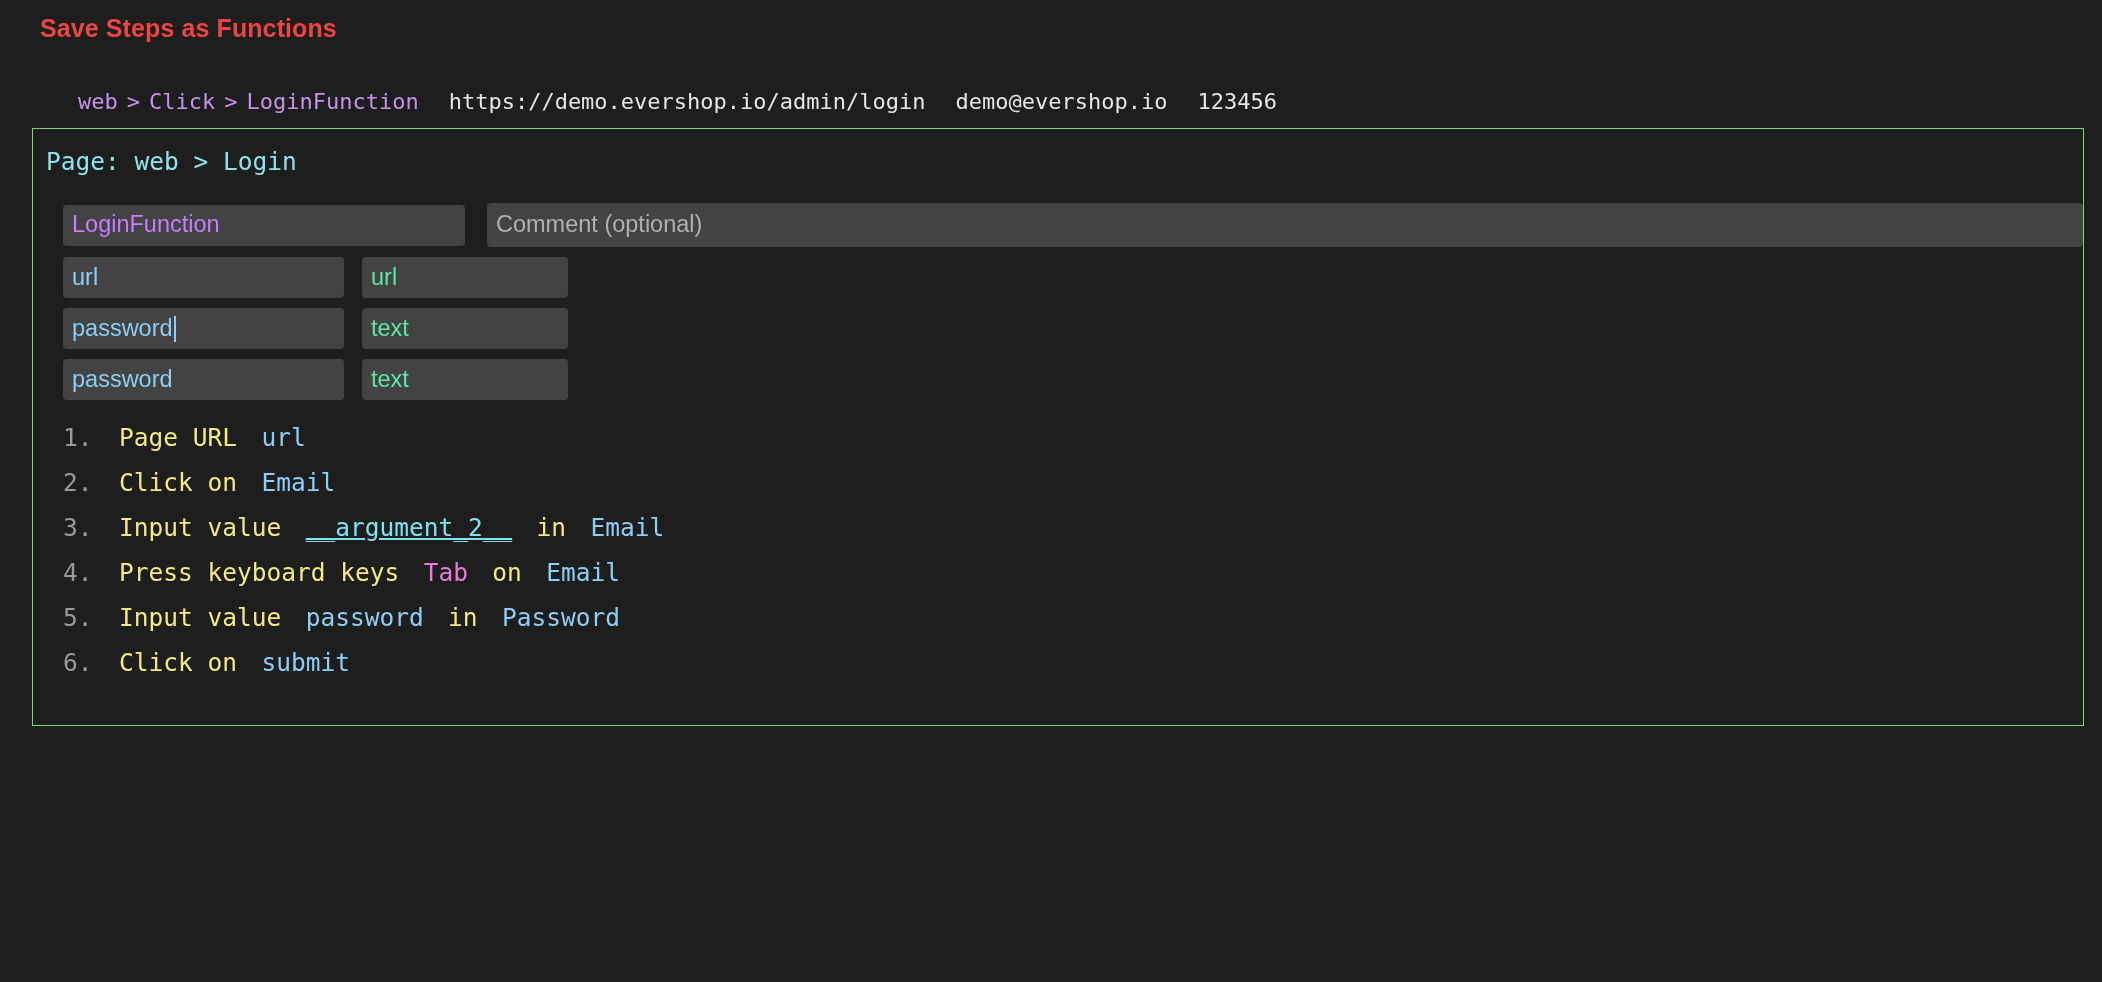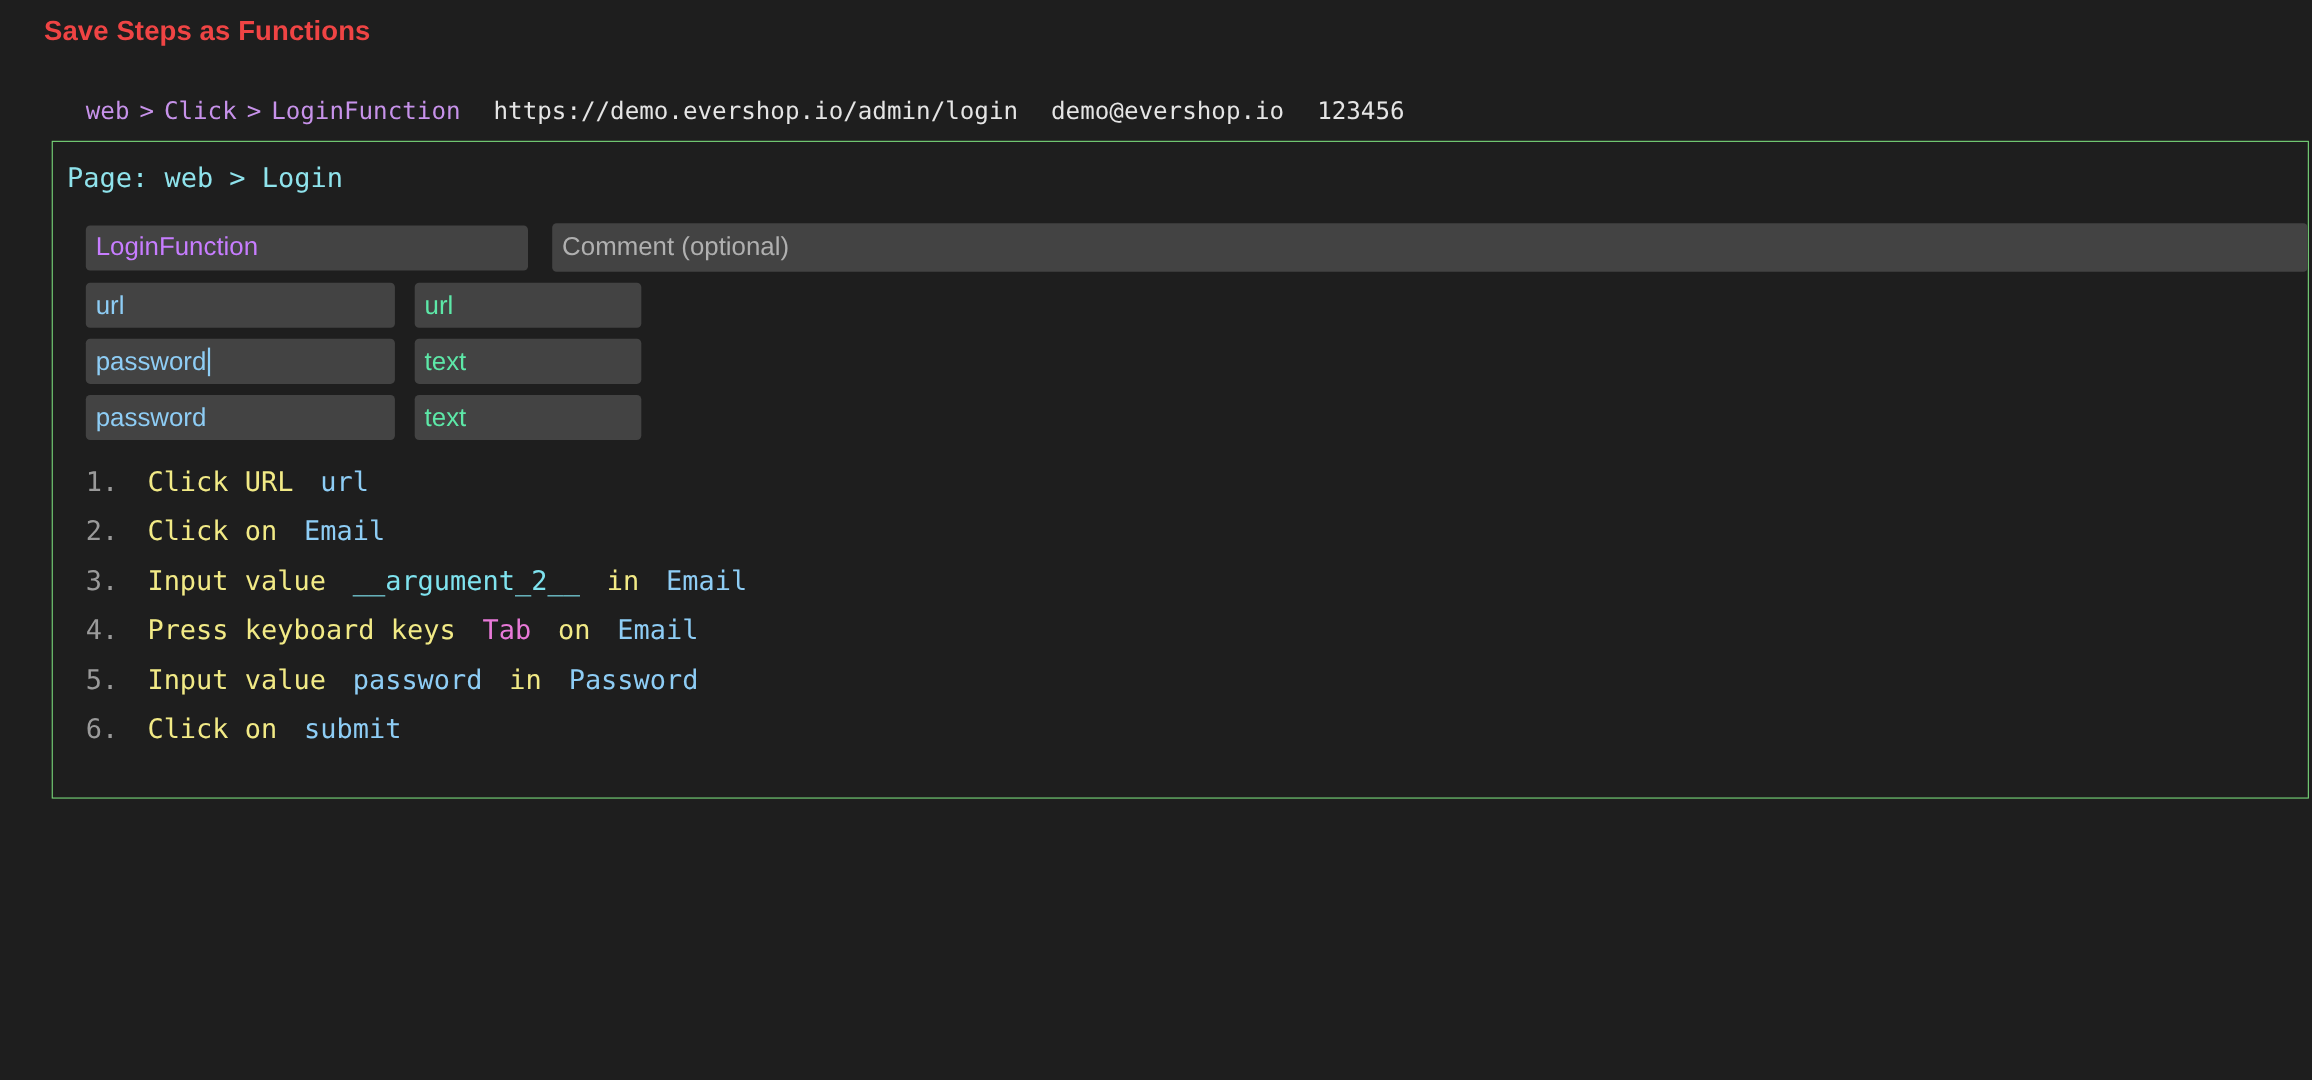--- a/index.html
+++ b/index.html
@@ -35,21 +35,21 @@
     white-space: pre;
   }
   .bc-node  { color: #c792ea; }
   .bc-sep   { color: #c792ea; padding: 0 9px; }
   .meta-val { color: #e5e5e5; }
   .meta-gap { display: inline-block; width: 30px; }
 
   
   .panel {
     position: absolute;
-    left: 47px;
+    left: 32px;
     top: 128px;
     width: 2052px;
     height: 598px;
     border: 1px solid #79d97a;
     background: #1e1e1e;
     overflow: hidden;
   }
 
   .panel-heading {
     font-family: "DejaVu Sans Mono", "Liberation Mono", monospace;
@@ -110,21 +110,21 @@
     align-items: baseline;
     white-space: pre;
     height: 45px;
   }
 
   .step-num    { color: #9a9a9a; width: 56px; display: inline-block; }
   .step-action { color: #f2ea86; }
   .step-target { color: #8ecdf5; }
   .step-prep   { color: #f2ea86; }
   .step-key    { color: #e879d8; }
-  .step-arg    { color: #7fe3ef; }
+  .step-arg    { color: #7fe3ef; text-decoration: underline; }
   .sp2         { display: inline-block; width: 24.4px; }
 </style>
 </head>
 <body>
 
 <div class="page-title">Save Steps as Functions</div>
 
 <div class="meta-row">
   <span class="bc-node">web</span>
   <span class="bc-sep">&gt;</span>
@@ -166,21 +166,21 @@
     <div class="form-row">
       <div class="field field-arg">password</div>
       <div class="field field-type">text</div>
     </div>
   </div>
 
   <div class="steps">
 
     <div class="step">
       <span class="step-num">1.</span>
-      <span class="step-action">Click URL</span>
+      <span class="step-action">Page URL</span>
       <span class="sp2"></span>
       <span class="step-target">url</span>
     </div>
 
     <div class="step">
       <span class="step-num">2.</span>
       <span class="step-action">Click on</span>
       <span class="sp2"></span>
       <span class="step-target">Email</span>
     </div>

